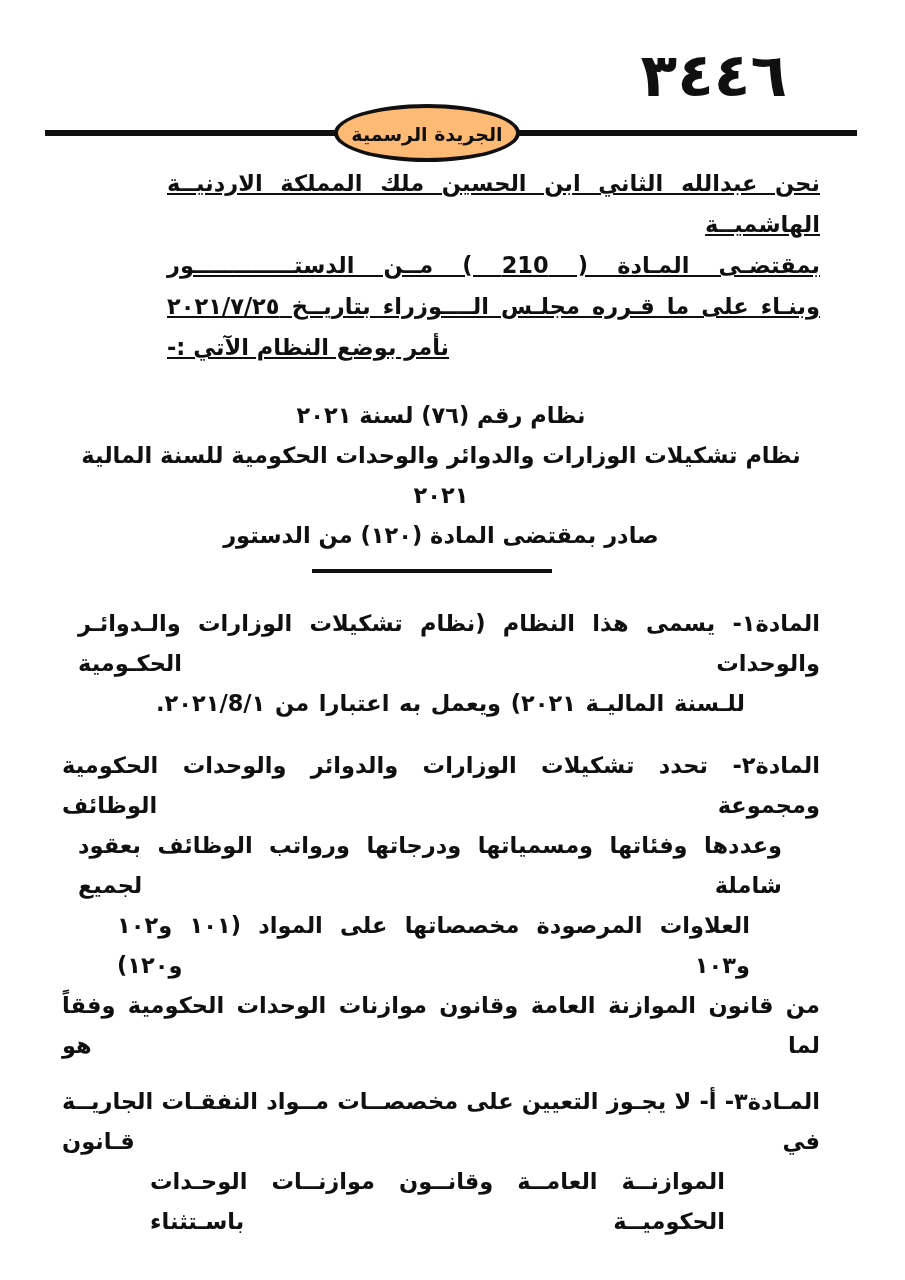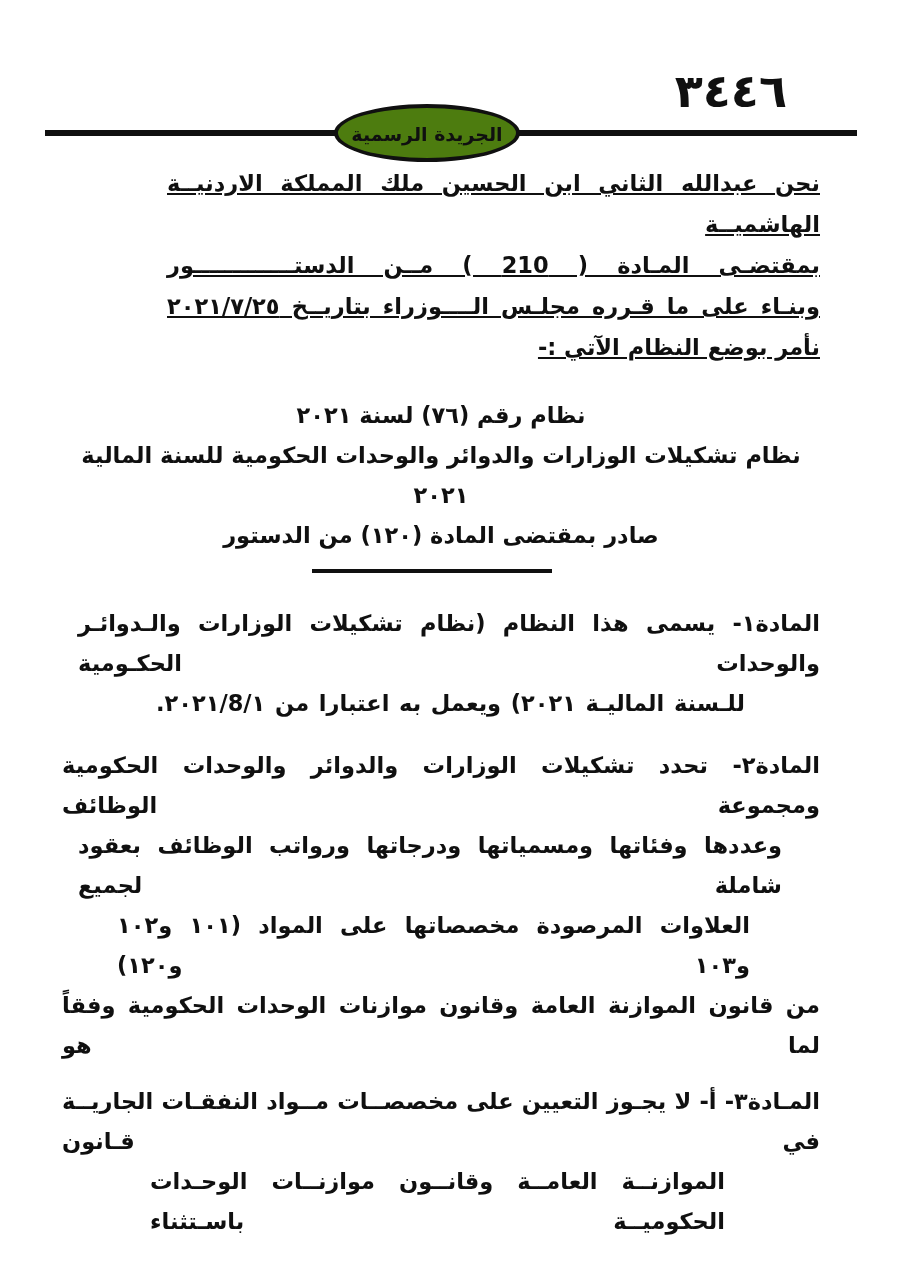--- a/index.html
+++ b/index.html
@@ -11,23 +11,23 @@
     background: #ffffff;
     font-family: "DejaVu Sans", sans-serif;
     font-weight: bold;
     color: #101010;
     overflow: hidden;
   }
 
   
   .page-number {
     position: absolute;
-    top: 68px;
+    top: 45px;
     right: 118px;
-    font-size: 46px;
+    font-size: 60px;
     line-height: 1;
     direction: rtl;
   }
 
   
   .masthead {
     position: absolute;
     top: 130px;
     left: 45px;
     right: 48px;
@@ -38,21 +38,21 @@
     left: 0; right: 0; top: 0;
     height: 6px;
     background: #101010;
   }
   .masthead .oval {
     position: absolute;
     left: 289px;
     top: -26px;
     width: 178px;
     height: 50px;
-    background: #4d7c0f;
+    background: #fdba74;
     border: 4px solid #101010;
     border-radius: 50%;
     display: flex;
     align-items: center;
     justify-content: center;
   }
   .masthead .oval .oval-label {
     direction: rtl;
     font-size: 19px;
     padding-top: 2px;
@@ -64,21 +64,21 @@
     position: absolute;
     top: 163px;
     left: 62px;
     right: 85px;
     direction: rtl;
     font-size: 22.5px;
   }
 
   .line { line-height: 40px; }
   .line-j { text-align: justify; text-align-last: justify; }
-  .line-r { text-align: right; }
+  .line-r { text-align: left; }
   .line-c { text-align: center; }
 
   .preamble {
     margin-left: 105px;
     text-decoration: underline;
   }
   .preamble .line { line-height: 41px; }
 
   .title-block {
     margin-top: 27px;

